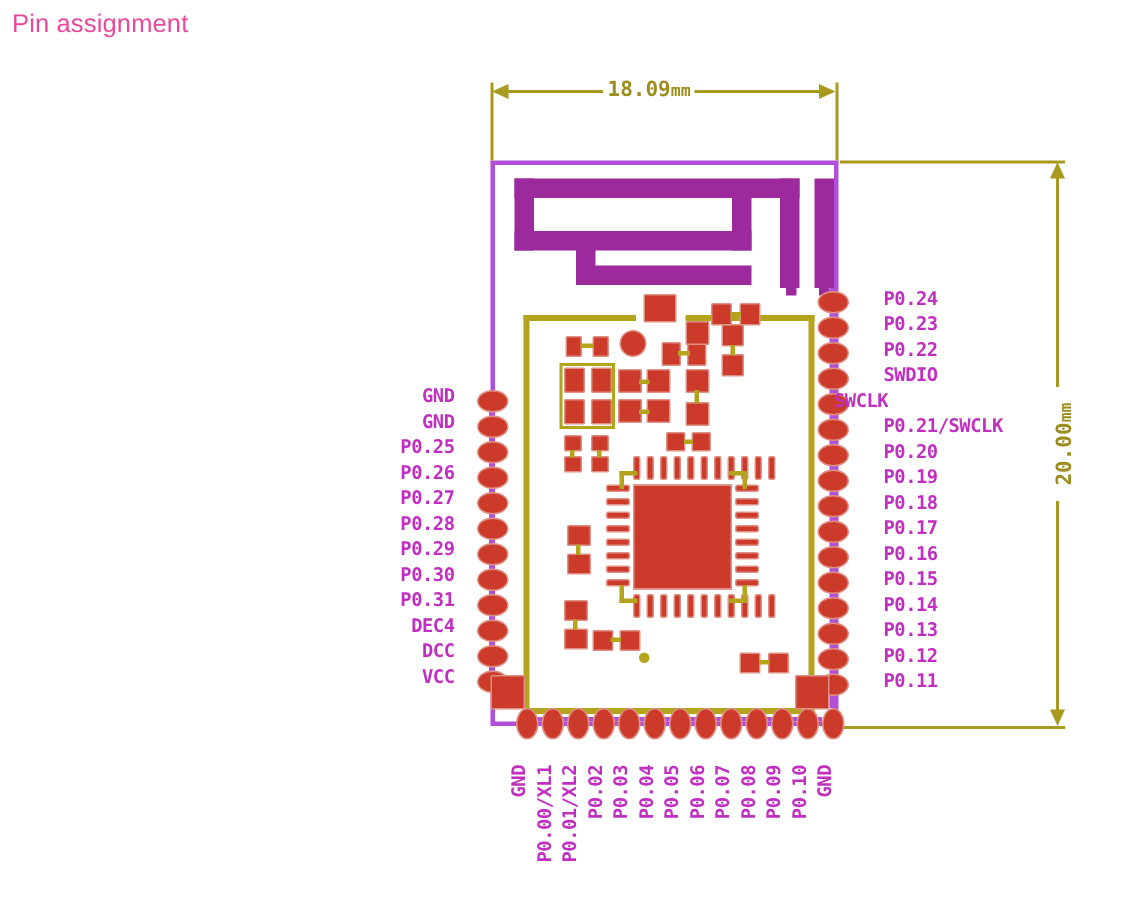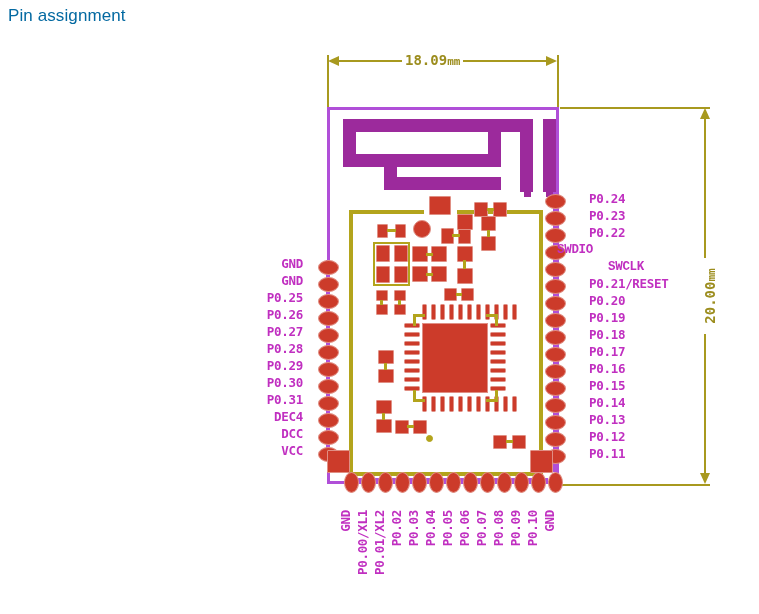--- a/index.html
+++ b/index.html
@@ -1,21 +1,21 @@
 <!DOCTYPE html>
 <html><head>
 <meta charset="utf-8">
 <style>
   html,body{margin:0;padding:0;background:#ffffff;}
   body{width:759px;height:614px;position:relative;overflow:hidden;
        font-family:"Liberation Sans",sans-serif;color:#222;}
 
   #page-title{
     position:absolute;left:8px;top:5px;font-size:17px;line-height:22px;
-    color:#0369a1;letter-spacing:.1px;white-space:nowrap;
+    color:#ec4899;letter-spacing:.1px;white-space:nowrap;
   }
 
   
   .abs{position:absolute;}
 
   
   .pinlabel{
     position:absolute;font-family:"DejaVu Sans Mono","Liberation Mono",monospace;
     font-size:12.5px;font-weight:bold;color:#c02fc0;letter-spacing:-0.3px;
     white-space:nowrap;line-height:12px;
@@ -309,23 +309,23 @@
     <div class="pinlabel left" style="left:208px;top:394px;width:95px;">P0.31</div>
     <div class="pinlabel left" style="left:208px;top:411px;width:95px;">DEC4</div>
     <div class="pinlabel left" style="left:208px;top:428px;width:95px;">DCC</div>
     <div class="pinlabel left" style="left:208px;top:445px;width:95px;">VCC</div>
   </div>
 
   <div>
     <div class="pinlabel right" style="left:589px;top:193px;">P0.24</div>
     <div class="pinlabel right" style="left:589px;top:210px;">P0.23</div>
     <div class="pinlabel right" style="left:589px;top:227px;">P0.22</div>
-    <div class="pinlabel right" style="left:557px;top:244px;font-family:Liberation Mono, monospace;">SWDIO</div>
-    <div class="pinlabel right" style="left:608px;top:261px;font-family:Liberation Mono, monospace;">SWCLK</div>
-    <div class="pinlabel right" style="left:589px;top:278px;">P0.21/RESET</div>
+    <div class="pinlabel right" style="left:589px;top:244px;">SWDIO</div>
+    <div class="pinlabel right" style="left:556px;top:261px;">SWCLK</div>
+    <div class="pinlabel right" style="left:589px;top:278px;">P0.21/SWCLK</div>
     <div class="pinlabel right" style="left:589px;top:295px;">P0.20</div>
     <div class="pinlabel right" style="left:589px;top:312px;">P0.19</div>
     <div class="pinlabel right" style="left:589px;top:329px;">P0.18</div>
     <div class="pinlabel right" style="left:589px;top:346px;">P0.17</div>
     <div class="pinlabel right" style="left:589px;top:363px;">P0.16</div>
     <div class="pinlabel right" style="left:589px;top:380px;">P0.15</div>
     <div class="pinlabel right" style="left:589px;top:397px;">P0.14</div>
     <div class="pinlabel right" style="left:589px;top:414px;">P0.13</div>
     <div class="pinlabel right" style="left:589px;top:431px;">P0.12</div>
     <div class="pinlabel right" style="left:589px;top:448px;">P0.11</div>

